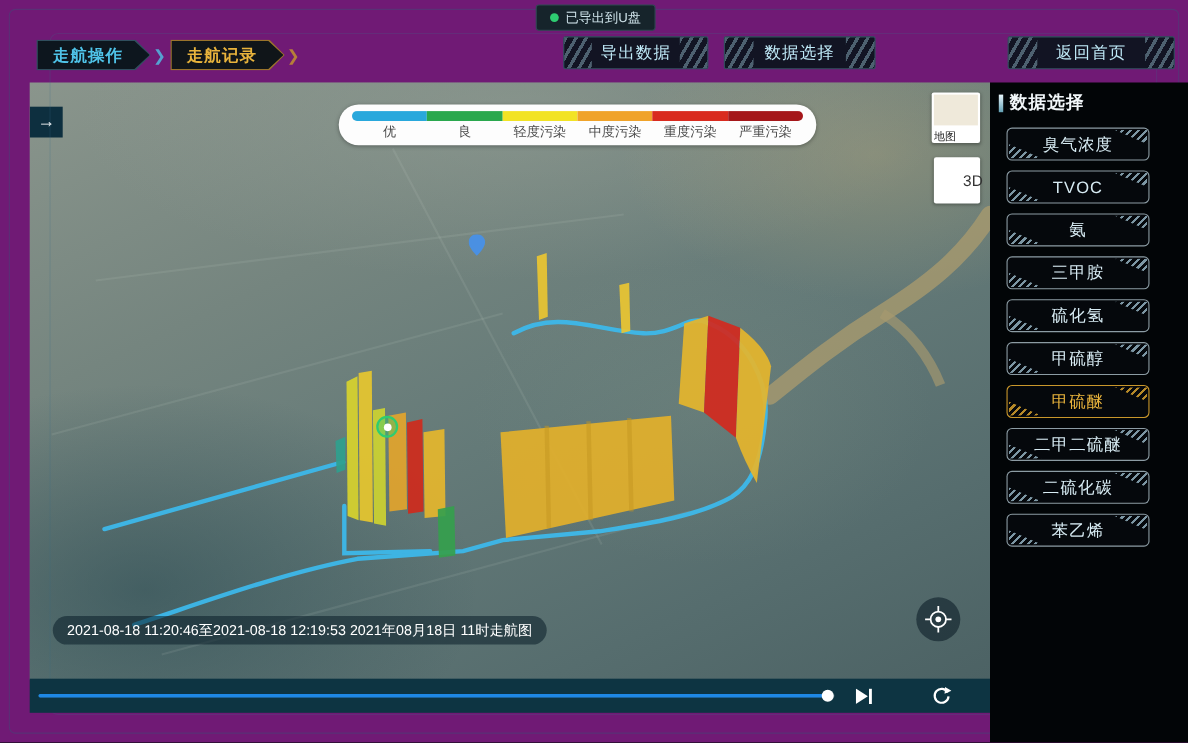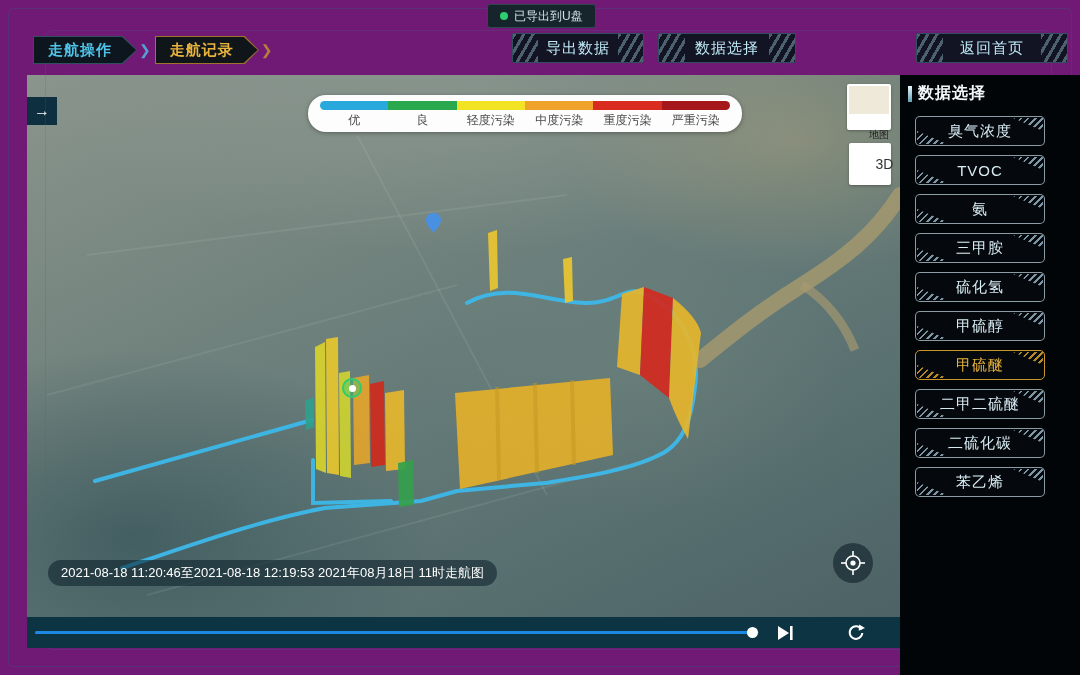--- a/index.html
+++ b/index.html
@@ -58,21 +58,21 @@
     background:#fdfdfd; border-radius:18px; box-shadow:0 1px 4px rgba(0,0,0,0.35);
     padding:6px 12px 3px; }
   .legend-bar { display:flex; height:9px; border-radius:5px; overflow:hidden; }
   .legend-bar span { flex:1; }
   .legend-labels { display:flex; }
   .legend-labels span { flex:1; text-align:center; font-size:12px; color:#4a4a4a; margin-top:2px; }
 
   .layer-ctrl { position:absolute; left:820px; top:9px; width:44px; height:46px; background:#fff;
     border-radius:2px; box-shadow:0 1px 3px rgba(0,0,0,0.3); cursor:pointer; padding:2px; }
   .layer-thumb { width:40px; height:28px; background:#efe9da; }
-  .layer-lbl { text-align:right; font-size:10px; color:#222; margin-top:14px; }
+  .layer-lbl { text-align:left; font-size:10px; color:#222; margin-top:3px; }
   .mode-3d { position:absolute; left:822px; top:68px; width:42px; height:42px; background:#fff;
     border-radius:2px; box-shadow:0 1px 3px rgba(0,0,0,0.3); display:flex; align-items:center;
     justify-content:center; font-size:14px; color:#333; cursor:pointer;padding-left:29px; }
 
   .pin { position:absolute; left:399px; top:138px; }
   .pos-marker { position:absolute; left:315px; top:303px; width:20px; height:20px; border-radius:50%;
     background:rgba(46,204,113,0.40); border:2px solid #2ecc71;
     display:flex; align-items:center; justify-content:center; }
   .pos-marker i { width:7px; height:7px; border-radius:50%; background:#fff; }
 

